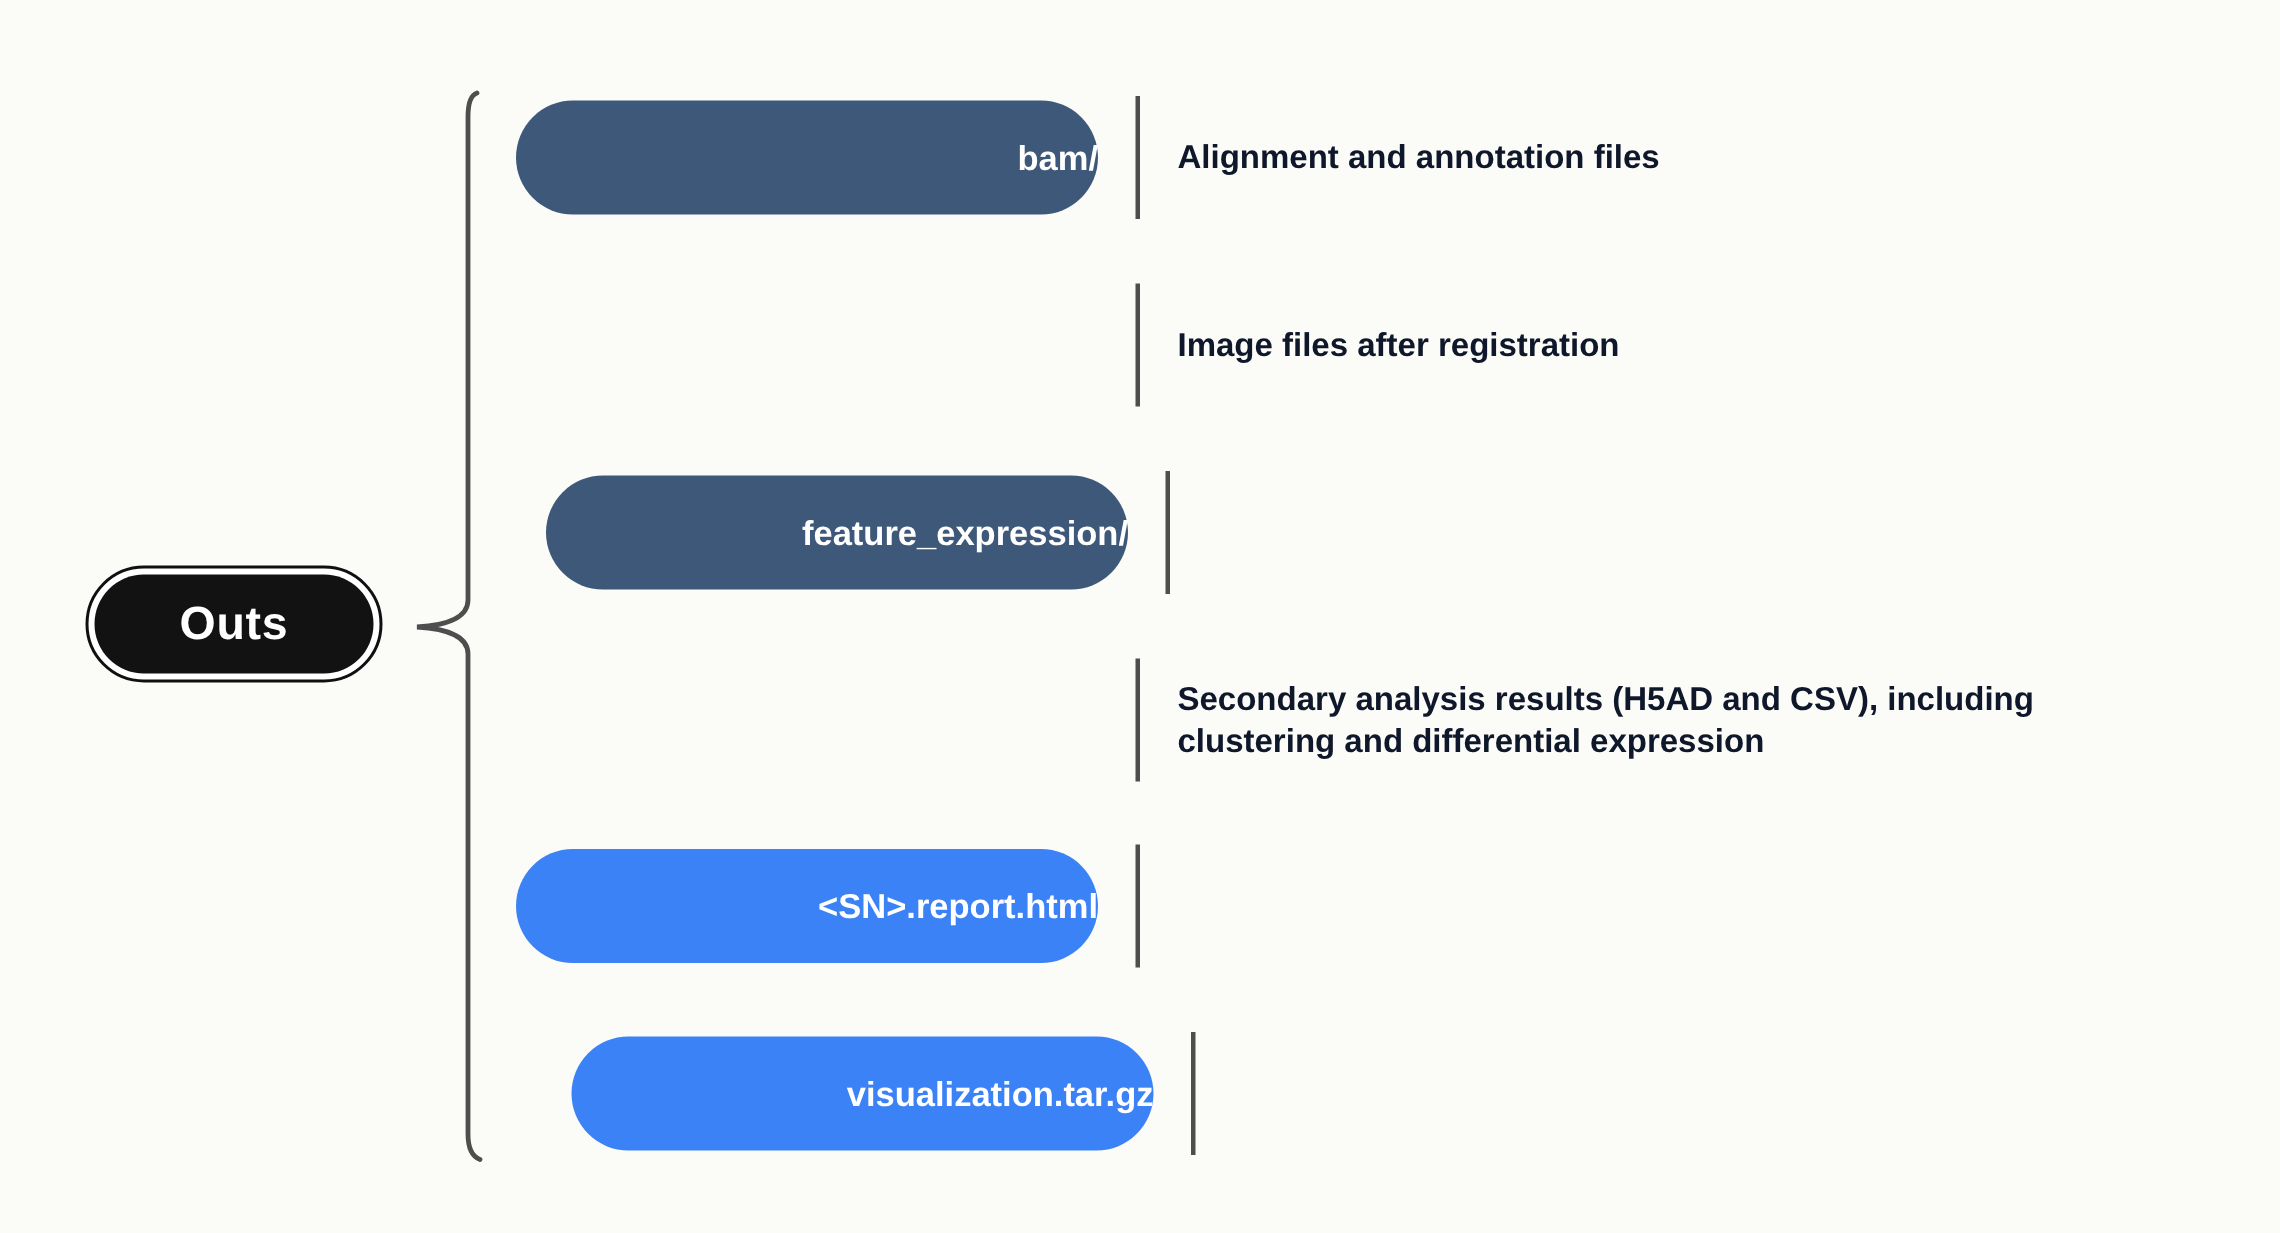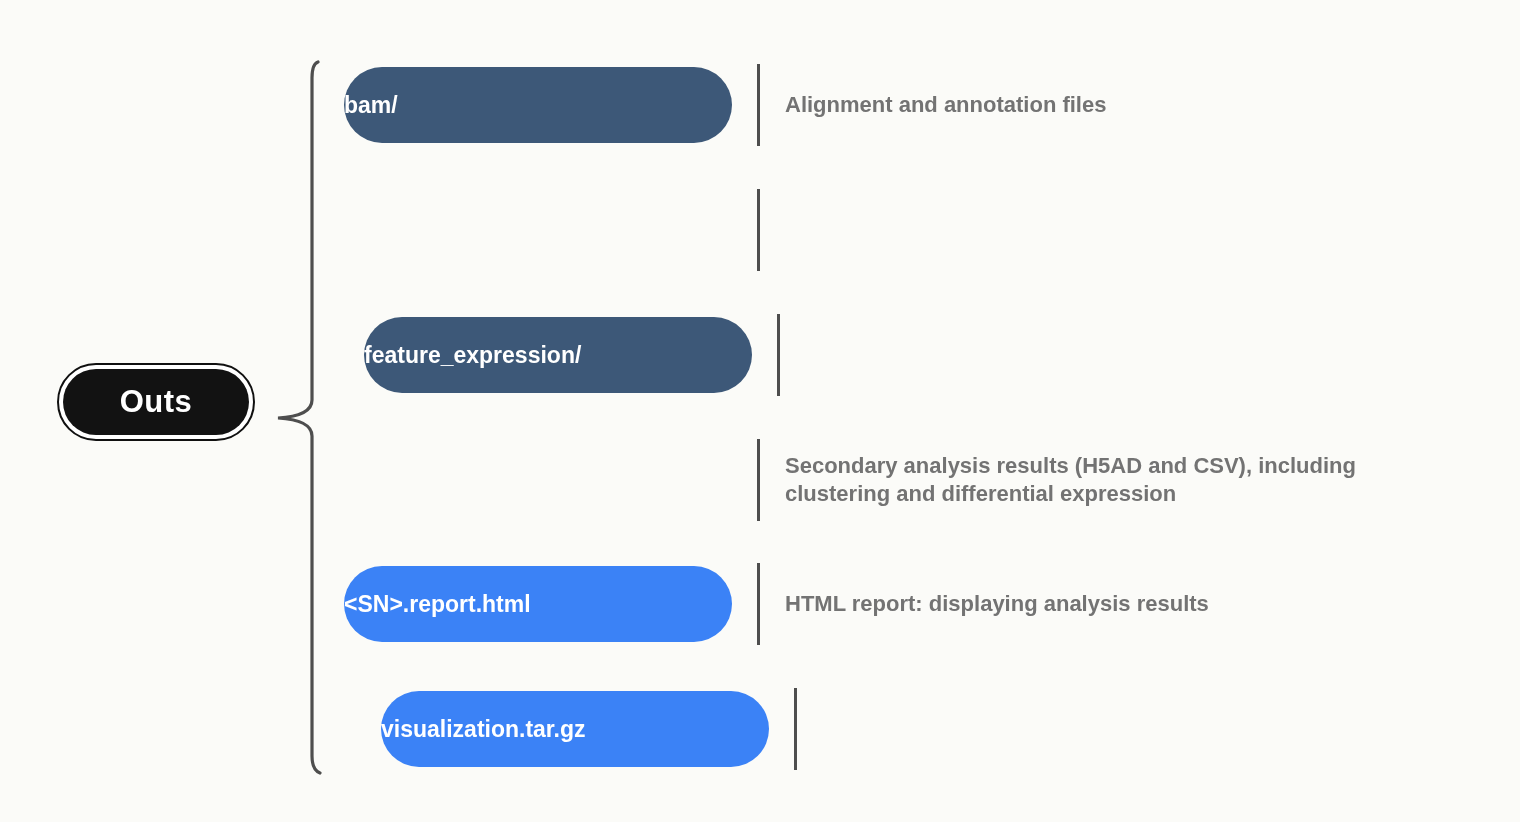--- a/index.html
+++ b/index.html
@@ -12,21 +12,21 @@
     width: 1520px;
     height: 822px;
     background: #fbfbf8;
     overflow: hidden;
   }
 
   
   .root-node {
     position: absolute;
     left: 57px;
-    top: 363px;
+    top: 377px;
     width: 198px;
     height: 78px;
     border: 2.5px solid #101010;
     border-radius: 40px;
     background: #ffffff;
     box-sizing: border-box;
   }
   .root-node .root-inner {
     position: absolute;
     inset: 4px;
@@ -67,21 +67,21 @@
 
   .pill {
     position: absolute;
     left: 344px;
     top: 0;
     width: 388px;
     height: 76px;
     border-radius: 38px;
     display: flex;
     align-items: center;
-    justify-content: flex-start;
+    justify-content: flex-end;
     box-sizing: border-box;
   }
   .row.dark .pill { background: #3d5878; }
   .row.light .pill { background: #3b82f6; }
   .pill .pill-label {
     color: #ffffff;
     font-size: 23px;
     font-weight: bold;
   }
 
@@ -97,21 +97,21 @@
   .desc {
     position: absolute;
     left: 785px;
     top: 0;
     height: 76px;
     max-width: 660px;
     display: flex;
     align-items: center;
     font-size: 22px;
     font-weight: bold;
-    color: #737373;
+    color: #0f172a;
     line-height: 28px;
     white-space: pre-line;
   }
 </style>
 </head>
 <body>
 
 <div id="canvas">
 
   <div class="root-node">
@@ -133,41 +133,41 @@
   <div class="row row-1 dark">
     <div class="pill">
       <span class="pill-label">bam/</span>
     </div>
     <div class="divider"></div>
     <div class="desc">Alignment and annotation files</div>
   </div>
 
   <div class="row row-2 dark">
     <div class="divider"></div>
+    <div class="desc">Image files after registration</div>
   </div>
 
   <div class="row row-3 dark">
     <div class="pill">
       <span class="pill-label">feature_expression/</span>
     </div>
     <div class="divider"></div>
   </div>
 
   <div class="row row-4 dark">
     <div class="divider"></div>
     <div class="desc">Secondary analysis results (H5AD and CSV), including
 clustering and differential expression</div>
   </div>
 
   <div class="row row-5 light">
     <div class="pill">
       <span class="pill-label">&lt;SN&gt;.report.html</span>
     </div>
     <div class="divider"></div>
-    <div class="desc">HTML report: displaying analysis results</div>
   </div>
 
   <div class="row row-6 light">
     <div class="pill">
       <span class="pill-label">visualization.tar.gz</span>
     </div>
     <div class="divider"></div>
   </div>
 
 </div>

